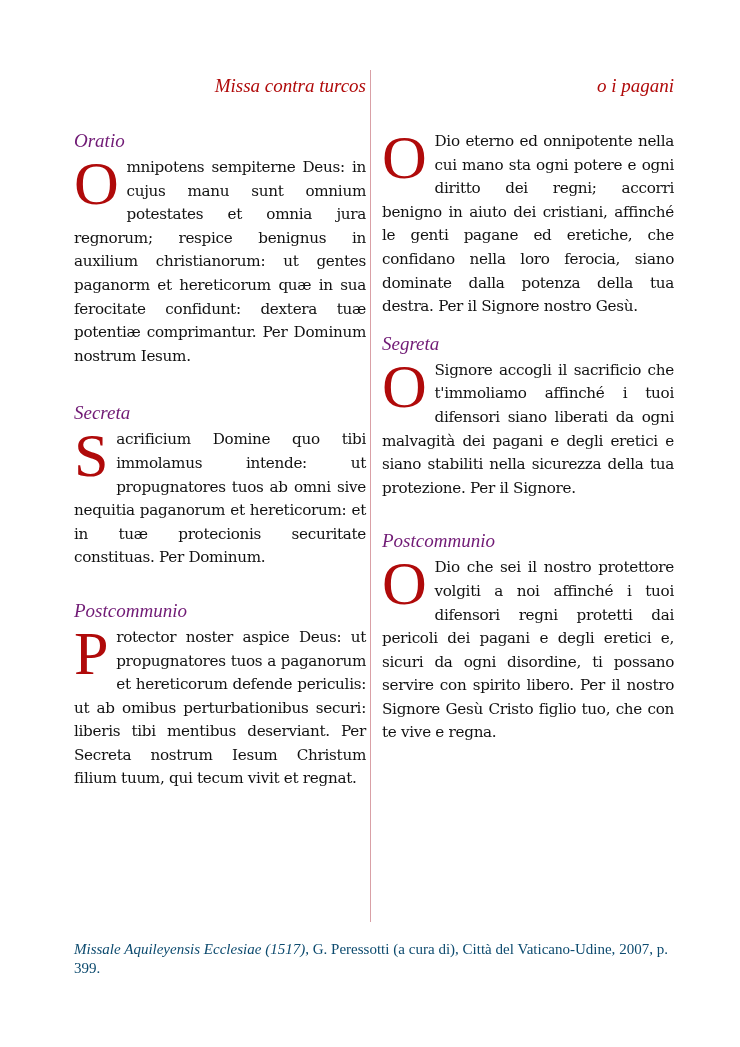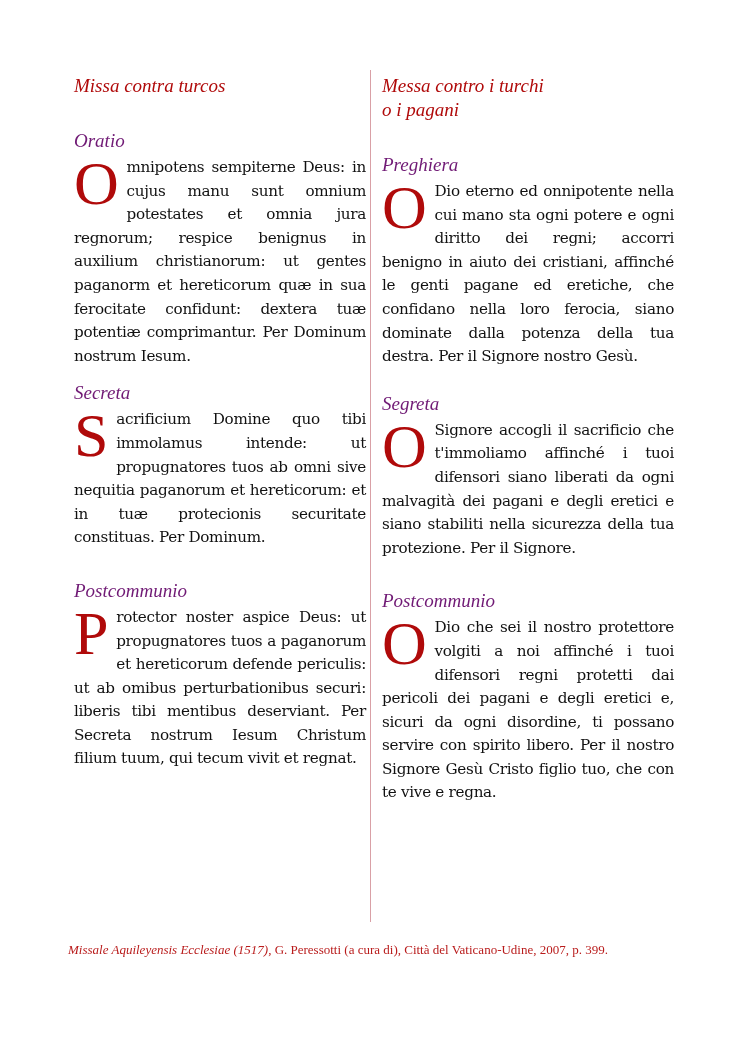--- a/index.html
+++ b/index.html
@@ -2,72 +2,70 @@
 <html><head>
 <meta charset="utf-8">
 <style>
   html, body { margin: 0; padding: 0; background: #ffffff; }
   body { width: 740px; height: 1047px; position: relative; overflow: hidden;
          font-family: "DejaVu Serif", "Liberation Serif", serif; color: #111; }
   .col { position: absolute; top: 68px; width: 292px; }
   .col.left { left: 74px; }
   .col.right { left: 382px; }
   .divider { position: absolute; left: 370px; top: 70px; width: 1px; height: 852px; background: #d9a0a6; }
-  .title { text-align: left; font-family: "Liberation Serif", serif; font-style: italic;
+  .title { text-align: right; font-family: "Liberation Serif", serif; font-style: italic;
            color: #b00a0a; font-size: 19px; line-height: 24px; margin: 6px 0 0 0; }
   .sec-head { font-family: "Liberation Serif", serif; font-style: italic; color: #701a75;
               font-size: 19px; line-height: 22px; margin: 0 0 4px 0; }
   .para { font-family: "DejaVu Serif", serif; font-size: 15.2px; line-height: 23.6px;
           text-align: justify; hyphens: manual; margin: 0; letter-spacing: -0.3px; }
   .dropcap { float: left; font-family: "Liberation Serif", serif; color: #b00a0a;
              font-size: 62px; line-height: 46px; height: 46px; margin: 2px 8px 0 0; padding-top: 2px; }
   .section { margin-bottom: 0; }
-  .footnote { position: absolute; left: 68px; top: 940px; width: 594px;
-              font-family: "Liberation Serif", serif; font-size: 13px; line-height: 19px;
-              text-align: justify; color: #b91c1c; }
+  .footnote { position: absolute; left: 74px; top: 940px; width: 594px;
+              font-family: "Liberation Serif", serif; font-size: 15px; line-height: 19px;
+              text-align: justify; color: #0c4a6e; }
   .footnote i { font-style: italic; }
 </style>
 </head>
 <body>
 
 <div class="divider"></div>
 
 <div class="col left">
   <div class="title">
     <div>Missa contra turcos</div>
   </div>
 
   <div class="section" style="margin-top:32px">
     <div class="sec-head">Oratio</div>
     <p class="para"><span class="dropcap">O</span><span>mnipotens sempiterne Deus: in cujus manu sunt omnium potestates et omnia jura regnorum; respice benignus in auxilium christianorum: ut gentes paganorm et hereticorum quæ in sua ferocitate confidunt: dextera tuæ potentiæ comprimantur. Per Dominum nostrum Iesum.</span></p>
   </div>
 
-  <div class="section" style="margin-top:14px">
+  <div class="section" style="margin-top:34px">
     <div class="sec-head">Secreta</div>
     <p class="para"><span class="dropcap">S</span><span>acrificium Domine quo tibi immolamus intende: ut propugnatores tuos ab omni sive nequitia paganorum et hereticorum: et in tuæ protecionis securitate constituas. Per Dominum.</span></p>
   </div>
 
   <div class="section" style="margin-top:30px">
     <div class="sec-head">Postcommunio</div>
     <p class="para"><span class="dropcap">P</span><span>rotector noster aspice Deus: ut propugnatores tuos a paganorum et hereticorum defende periculis: ut ab omibus perturbationibus securi: liberis tibi mentibus deserviant. Per Secreta nostrum Iesum Christum filium tuum, qui tecum vivit et regnat.</span></p>
   </div>
 </div>
 
 <div class="col right">
   <div class="title">
-    <div>Messa contro i turchi</div>
     <div>o i pagani</div>
   </div>
 
   <div class="section" style="margin-top:32px">
-    <div class="sec-head">Preghiera</div>
     <p class="para"><span class="dropcap">O</span><span>Dio eterno ed onnipotente nella cui mano sta ogni potere e ogni diritto dei regni; accorri benigno in aiuto dei cristiani, affinché le genti pagane ed eretiche, che confidano nella loro ferocia, siano dominate dalla potenza della tua destra. Per il Signore nostro Gesù.</span></p>
   </div>
 
-  <div class="section" style="margin-top:24px">
+  <div class="section" style="margin-top:14px">
     <div class="sec-head">Segreta</div>
     <p class="para"><span class="dropcap">O</span><span>Signore accogli il sacrificio che t'immoliamo affinché i tuoi difensori siano liberati da ogni malvagità dei pagani e degli eretici e siano stabiliti nella sicurezza della tua protezione. Per il Signore.</span></p>
   </div>
 
   <div class="section" style="margin-top:30px">
     <div class="sec-head">Postcommunio</div>
     <p class="para"><span class="dropcap">O</span><span>Dio che sei il nostro protettore volgiti a noi affinché i tuoi difensori regni protetti dai pericoli dei pagani e degli eretici e, sicuri da ogni disordine, ti possano servire con spirito libero. Per il nostro Signore Gesù Cristo figlio tuo, che con te vive e regna.</span></p>
   </div>
 </div>
 

